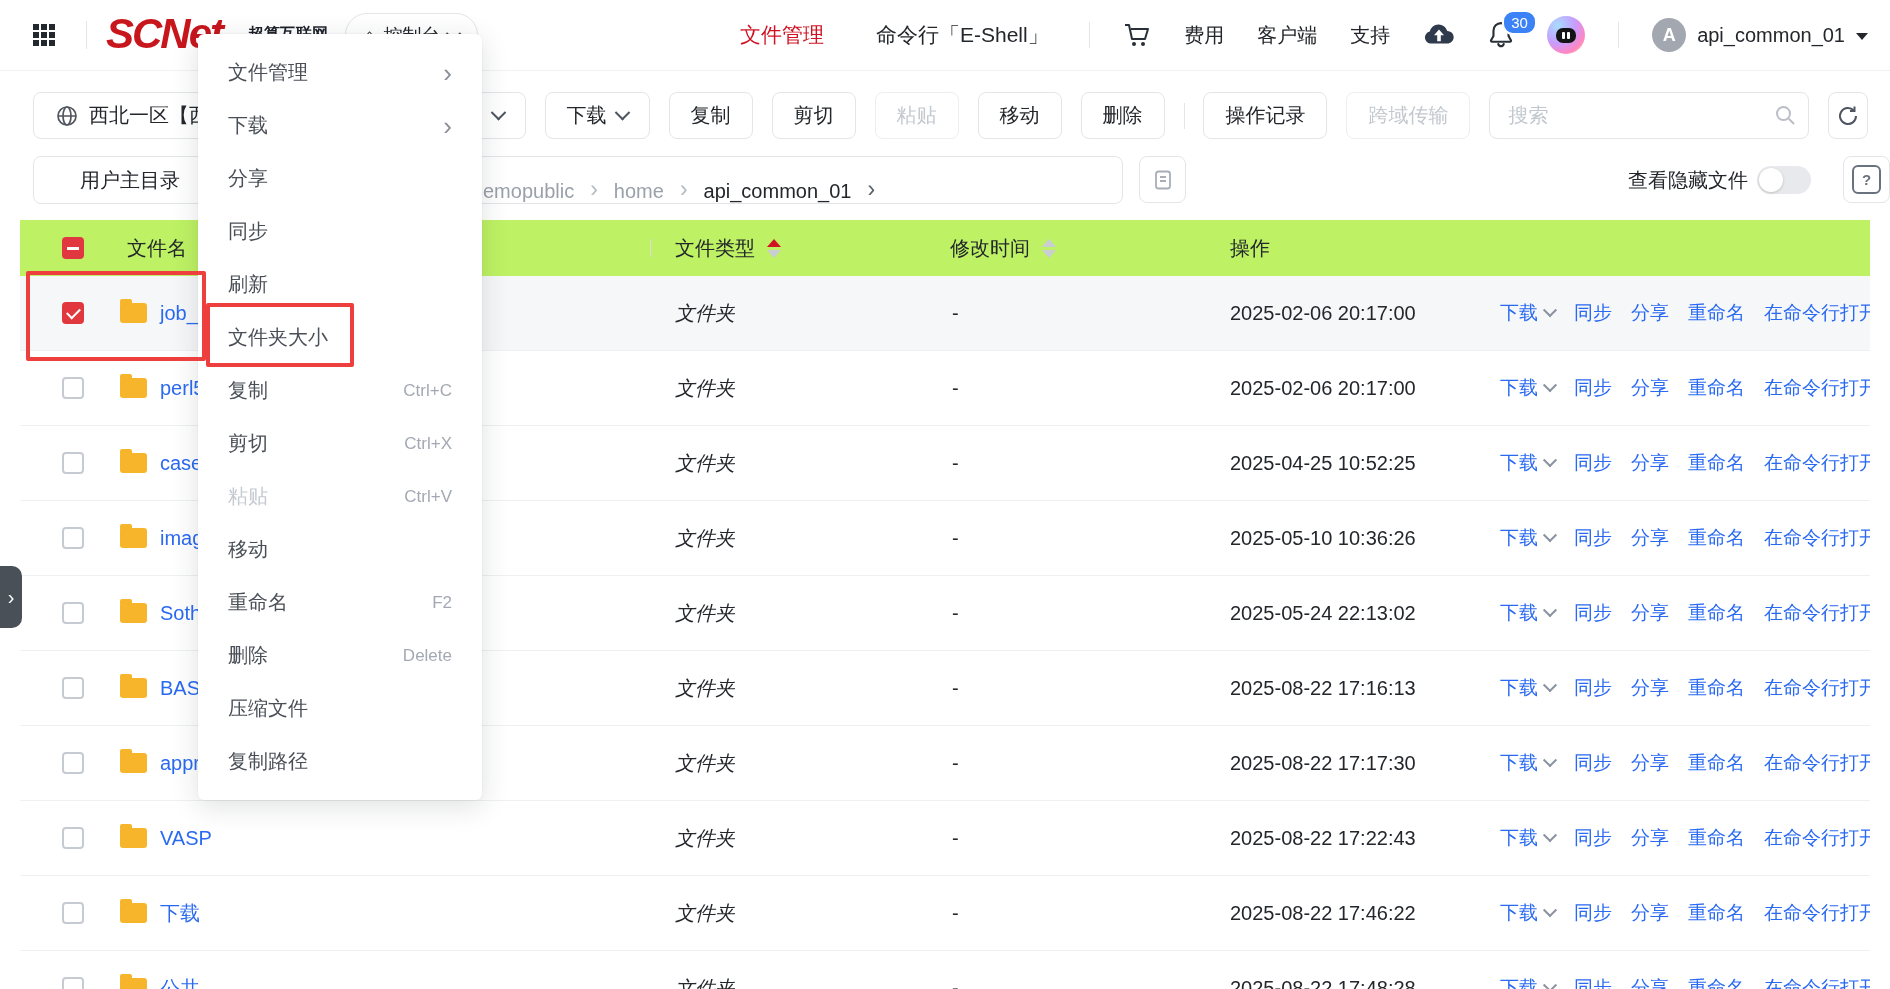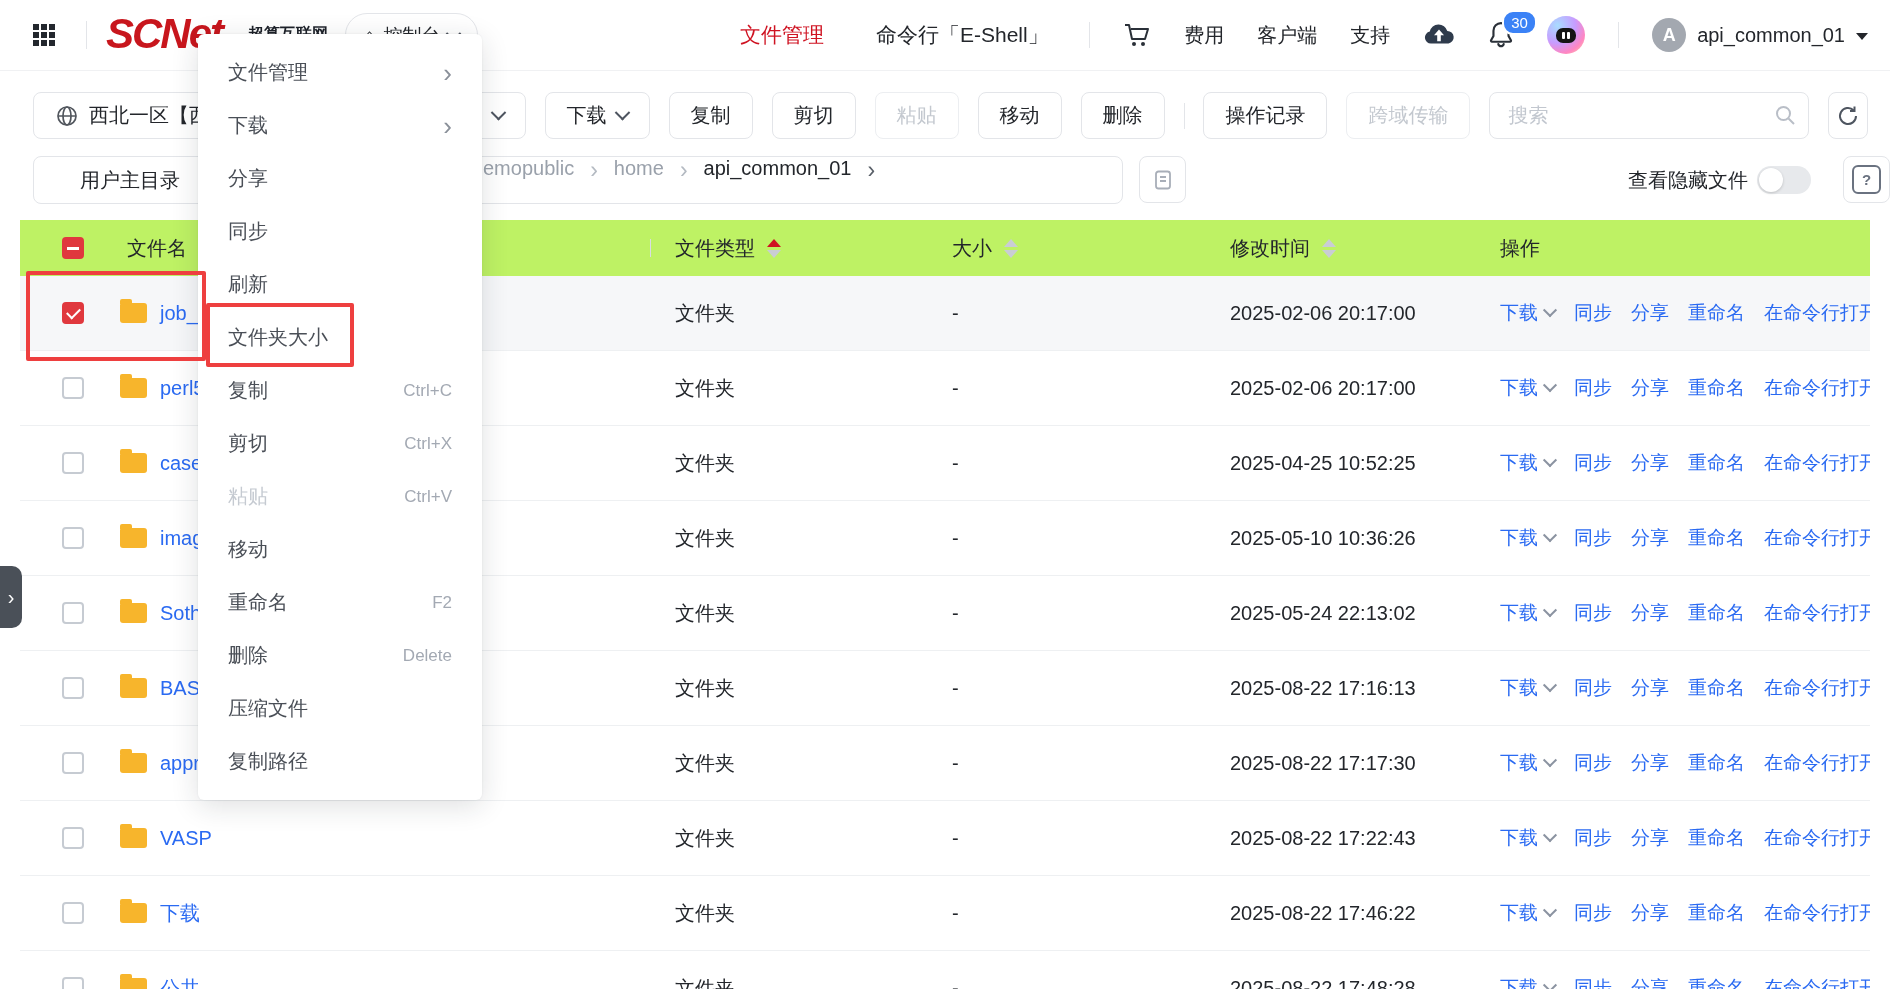--- a/index.html
+++ b/index.html
@@ -34,40 +34,40 @@
   .region-btn{width:432px;overflow:hidden;}
   .chev{width:9px;height:9px;border-right:2px solid #4e5560;border-bottom:2px solid #4e5560;transform:rotate(45deg) translate(-2px,-2px);display:inline-block;}
   .search-wrap{position:relative;margin-left:0;}
   .search-wrap input{width:320px;height:47px;border:1px solid #e3e5e9;border-radius:8px;padding:0 46px 0 18px;font-size:20px;color:#0369a1;outline:none;box-sizing:border-box;font-family:inherit;}
   .search-wrap input::placeholder{color:#c2c7cf;}
   .search-icon{position:absolute;right:13px;top:12px;}
   .sq-btn{width:47px;height:47px;border:1px solid #e3e5e9;border-radius:8px;background:#fff;display:flex;align-items:center;justify-content:center;cursor:pointer;box-sizing:border-box;}
   
   .crumb-box{position:absolute;left:33px;top:156px;width:1090px;height:48px;border:1px solid #e3e5e9;border-radius:8px;box-sizing:border-box;}
   .root-label{position:absolute;left:46px;top:0;height:46px;line-height:46px;font-size:20px;color:#23262b;}
-  .crumbs{position:absolute;left:449px;top:0;height:46px;display:flex;align-items:flex-start;gap:16px;font-size:20px;}
+  .crumbs{position:absolute;left:449px;top:0;height:46px;display:flex;align-items:flex-end;gap:16px;font-size:20px;}
   .crumb{color:#9aa1ab;cursor:pointer;}
   .crumb.current{color:#23262b;cursor:default;}
   .crumb-sep{color:#b4bac2;font-size:23px;}
   .crumb-sep.dark{color:#5a6069;}
   .doc-btn{position:absolute;left:1139px;top:156px;}
   .hidden-label{position:absolute;left:1628px;top:156px;height:48px;line-height:48px;font-size:20px;color:#23262b;}
   .toggle{position:absolute;left:1757px;top:166px;width:54px;height:28px;border-radius:14px;background:#e7e9ec;cursor:pointer;}
   .toggle .knob{position:absolute;left:2px;top:2px;width:24px;height:24px;border-radius:50%;background:#fff;box-shadow:0 1px 3px rgba(0,0,0,.18);}
   .help-btn{position:absolute;left:1843px;top:156px;}
   .q-box{width:25px;height:25px;border:2px solid #6a7280;border-radius:6px;display:flex;align-items:center;justify-content:center;font-size:15px;font-weight:700;color:#6a7280;}
   
   .t-header{position:absolute;left:20px;top:220px;right:20px;height:56px;background:#bef264;display:grid;grid-template-columns:95px 535px 300px 280px 270px 1fr;align-items:center;font-size:20px;color:#23262b;}
   .t-body{position:absolute;left:20px;top:276px;right:20px;bottom:0;overflow:hidden;}
   .trow{height:75px;border-bottom:1px solid #eef0f2;display:grid;grid-template-columns:95px 535px 300px 280px 270px 1fr;align-items:center;font-size:20px;color:#23262b;box-sizing:border-box;background:#fff;}
   .trow.selected{background:#f6f7f9;}
   .cell{display:flex;align-items:center;}
   .c-check{padding-left:42px;}
   .c-name{gap:13px;padding-left:5px;}
-  .c-type{padding-left:25px;}
+  .c-type{padding-left:25px;font-style:italic;}
   .c-size{padding-left:2px;}
   .c-act{gap:19px;font-size:19px;}
   .h-name{padding-left:12px;}
   .h-type{padding-left:0;display:flex;align-items:center;}
   .h-type::before{content:'';width:1px;height:18px;background:#d8dce2;margin-right:24px;}
   .sort{display:flex;flex-direction:column;gap:3px;margin-left:12px;cursor:pointer;}
   .tri-up{width:0;height:0;border-left:7px solid transparent;border-right:7px solid transparent;border-bottom:8px solid #c9cdd4;}
   .tri-up.active{border-bottom-color:#cf1322;}
   .tri-dn{width:0;height:0;border-left:7px solid transparent;border-right:7px solid transparent;border-top:8px solid #c9cdd4;}
   .checkbox{width:22px;height:22px;border:2px solid #c6cbd2;border-radius:4px;background:#fff;box-sizing:border-box;display:flex;align-items:center;justify-content:center;cursor:pointer;}
@@ -246,27 +246,20 @@
         </span>
     </div>
     <div class="cell h-name">文件名</div>
     <div class="cell h-type">
       <span>文件类型</span>
       <span class="sort">
           <span class="tri-up active"></span>
           <span class="tri-dn"></span>
         </span>
     </div>
-    <div class="cell c-size">
-      <span>大小</span>
-      <span class="sort">
-          <span class="tri-up"></span>
-          <span class="tri-dn"></span>
-        </span>
-    </div>
     <div class="cell">
       <span>修改时间</span>
       <span class="sort">
           <span class="tri-up"></span>
           <span class="tri-dn"></span>
         </span>
     </div>
     <div class="cell">操作</div>
   </div>
 

